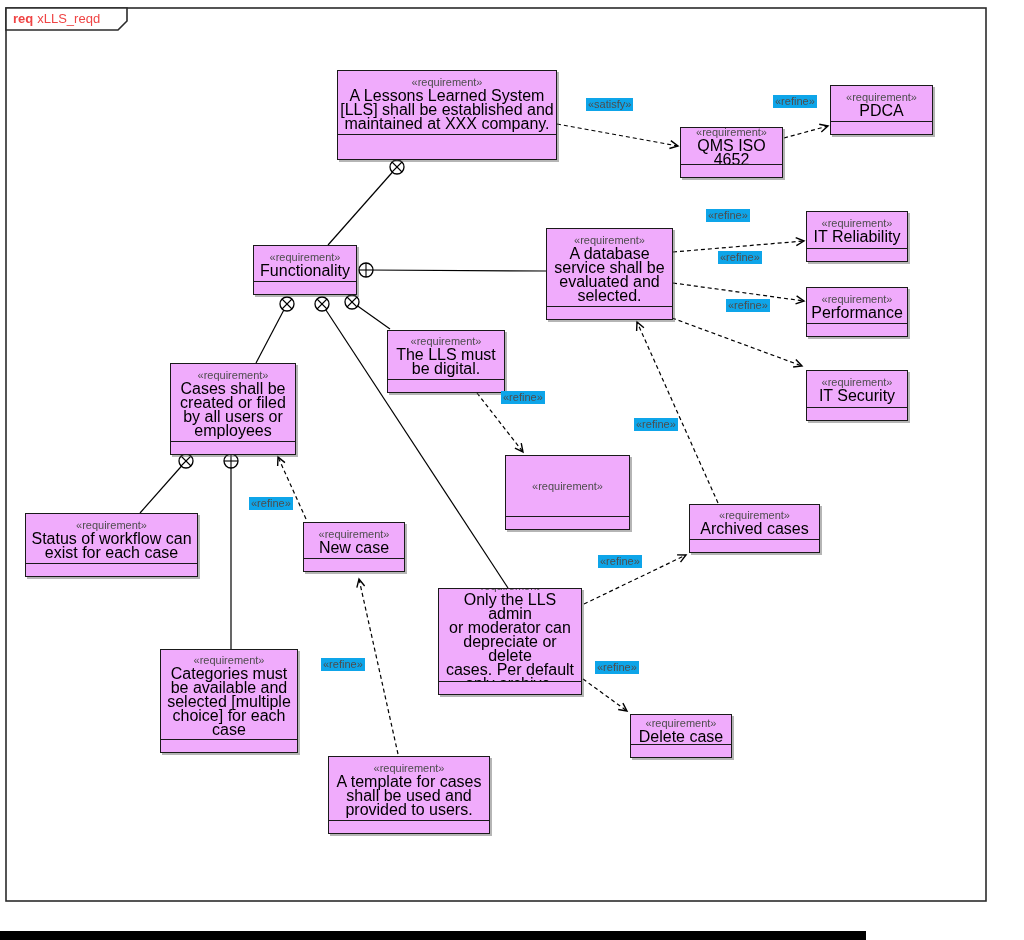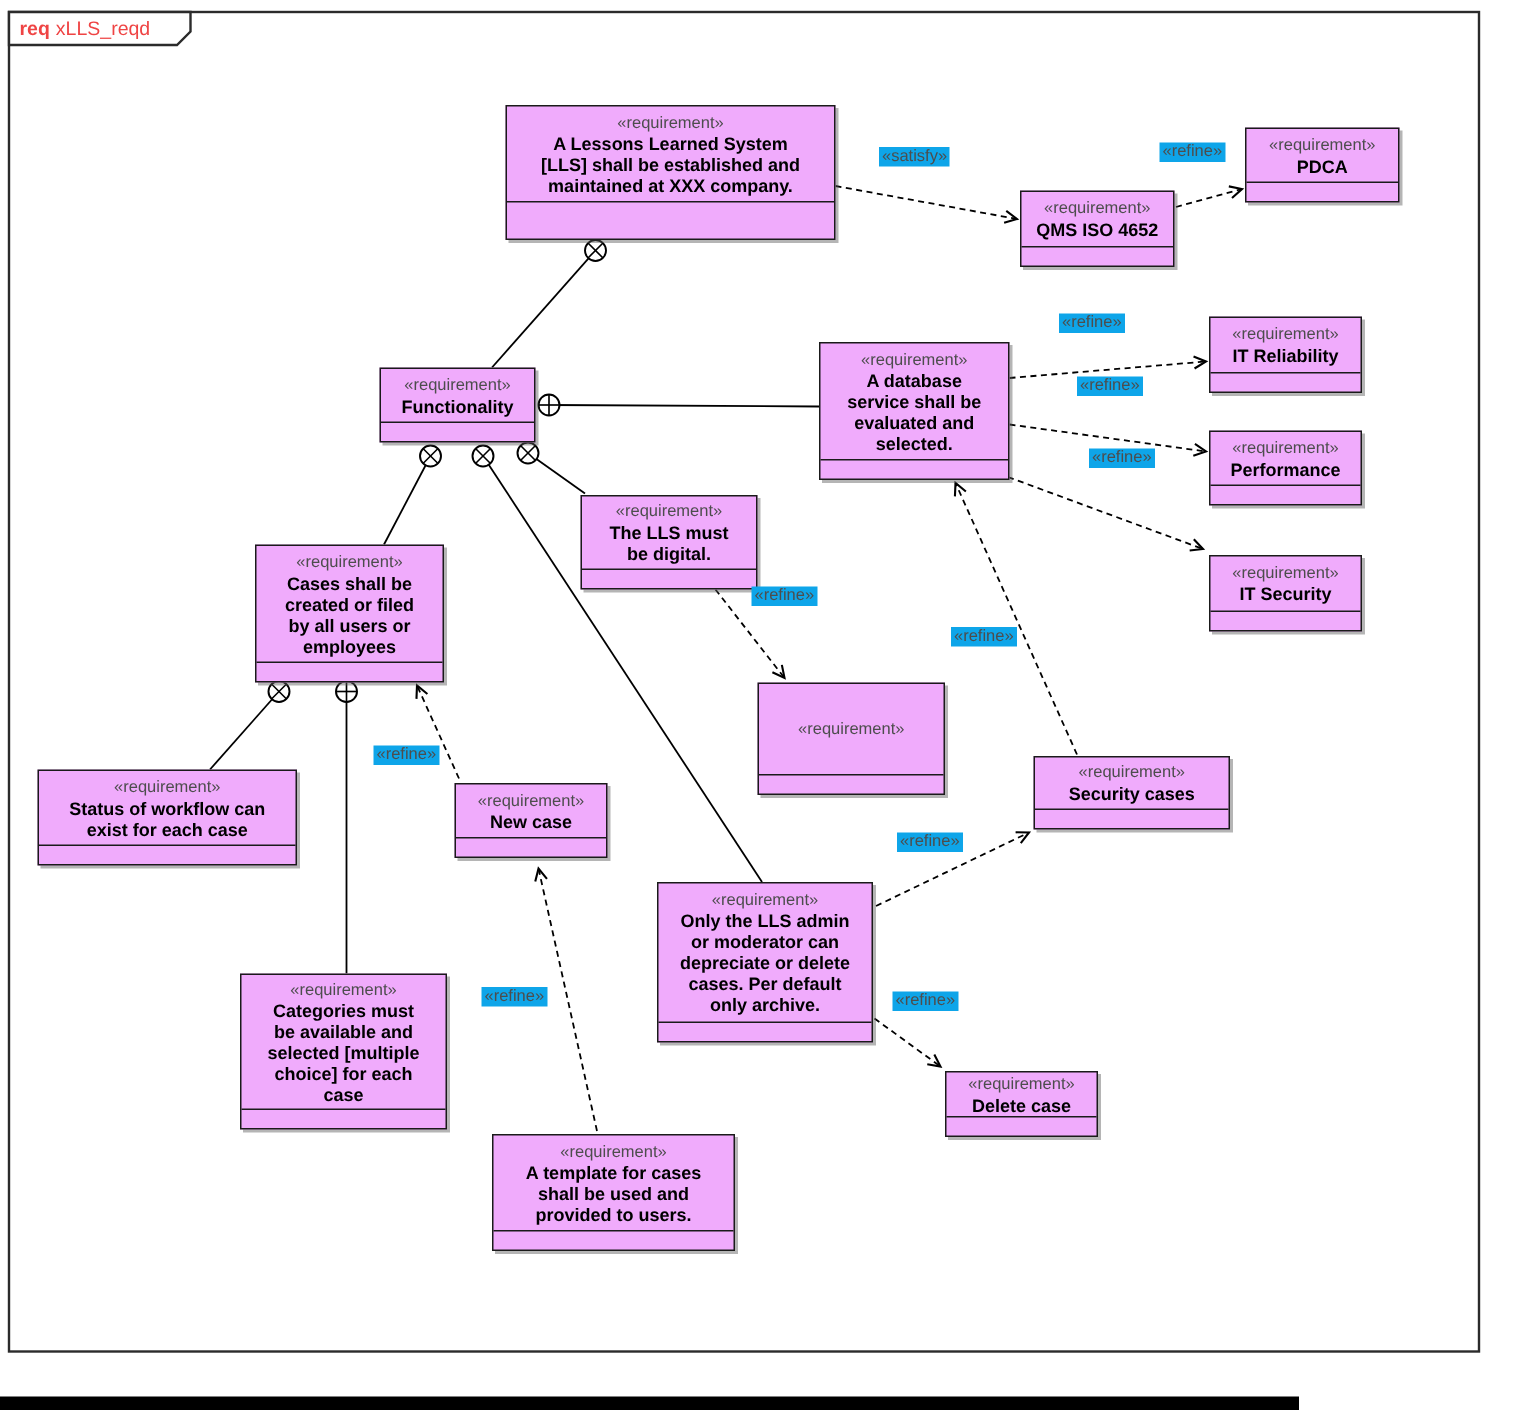--- a/index.html
+++ b/index.html
@@ -11,21 +11,21 @@
   .node{
     position:absolute;background:#f0abfc;border:1.4px solid #1a1a1a;
     box-shadow:2px 2px 0 rgba(90,90,90,0.45);
     display:flex;flex-direction:column;box-sizing:border-box;
   }
   .node-body{
     flex:1;display:flex;flex-direction:column;justify-content:center;
     align-items:center;text-align:center;padding:1px 2px;overflow:hidden;
   }
   .stereo{font-size:11px;color:#4d4d4d;line-height:14px;}
-  .nlabel{font-size:12px;font-weight:bold;color:#000;line-height:14px;white-space:pre-line;}
+  .nlabel{font-size:16px;font-weight:normal;color:#000;line-height:14px;white-space:pre-line;}
   .compartment{height:12px;border-top:1.3px solid #1a1a1a;}
   .compartment.tall{height:24px;}
   .edge-label{
     position:absolute;font-size:11px;color:#4d4d4d;line-height:13px;
     background:#0ea5e9;padding:0 2px;white-space:nowrap;
   }
   .frame-tab-label{
     position:absolute;left:13px;top:11px;font-size:13px;color:#ef4444;white-space:nowrap;
   }
   .frame-tab-label .kind{font-weight:bold;margin-right:4px;}
@@ -205,21 +205,21 @@
   <div class="node" style="left:505px;top:455px;width:125px;height:75px">
     <div class="node-body">
       <div class="stereo">«requirement»</div>
     </div>
     <div class="compartment"></div>
   </div>
 
   <div class="node" style="left:689px;top:504px;width:131px;height:49px">
     <div class="node-body">
       <div class="stereo">«requirement»</div>
-      <div class="nlabel">Security cases</div>
+      <div class="nlabel">Archived cases</div>
     </div>
     <div class="compartment"></div>
   </div>
 
   <div class="node" style="left:438px;top:588px;width:144px;height:107px">
     <div class="node-body">
       <div class="stereo">«requirement»</div>
       <div class="nlabel">Only the LLS admin
 or moderator can
 depreciate or delete

